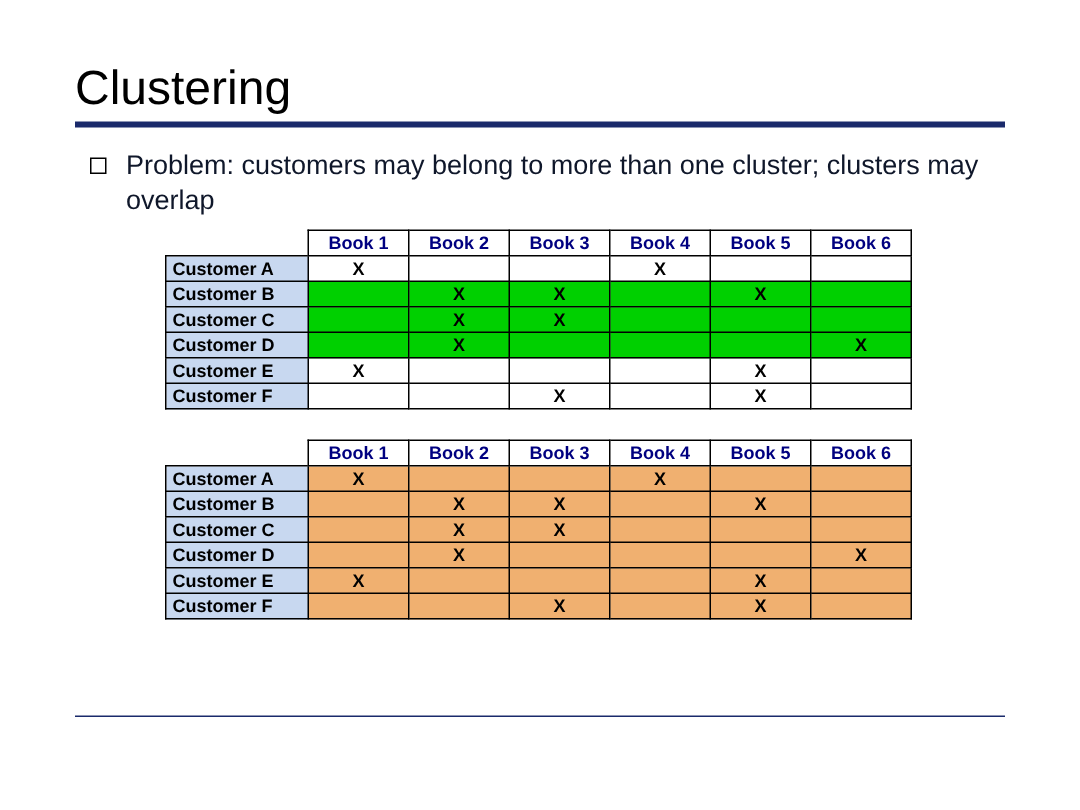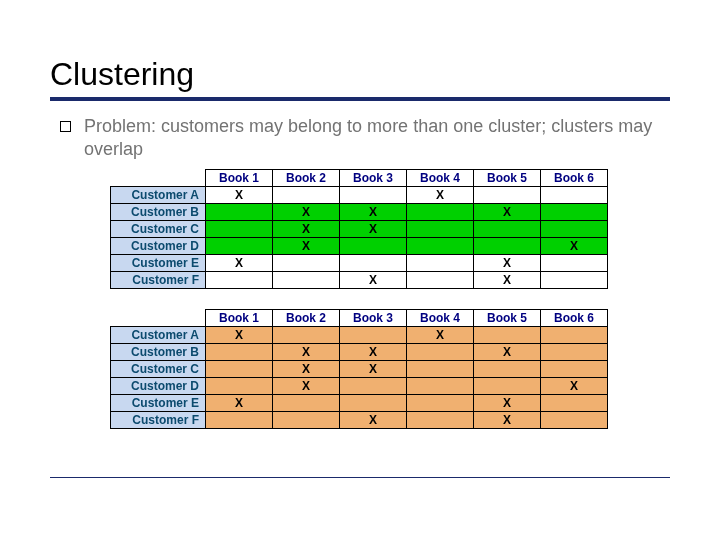--- a/index.html
+++ b/index.html
@@ -13,38 +13,38 @@
   }
   .slide {
     padding: 40px 50px 0 50px;
     position: relative;
     height: 500px;
   }
   .title {
     font-size: 32px;
     font-weight: normal;
     color: #000;
-    margin: 16px 0 4px 0;
+    margin: 0 0 4px 0;
   }
   .title-rule {
     border: none;
     border-top: 4px solid #1a2a6b;
     margin: 0 0 14px 0;
   }
   ul.bullets {
     list-style: none;
     padding: 0;
     margin: 0 0 8px 0;
   }
   ul.bullets li {
     position: relative;
     padding-left: 34px;
     font-size: 18px;
     line-height: 1.28;
-    color: #737373;
+    color: #0f172a;
     margin-bottom: 2px;
   }
   ul.bullets li::before {
     content: "";
     position: absolute;
     left: 10px;
     top: 6px;
     width: 9px;
     height: 9px;
     border: 1px solid #000;
@@ -54,23 +54,23 @@
     padding-left: 60px;
   }
   table.cluster {
     border-collapse: collapse;
     font-family: Liberation Sans, sans-serif;
     font-size: 12px;
     margin-bottom: 20px;
   }
   table.cluster th.rowhead {
     background: #c8d8f0;
-    color: #0c4a6e;
+    color: #000000;
     font-weight: bold;
-    text-align: right;
+    text-align: left;
     border: 1px solid #000;
     padding: 1px 6px 1px 4px;
     width: 84px;
   }
   table.cluster th.colhead {
     background: #fff;
     color: #000080;
     font-weight: bold;
     text-align: center;
     border: 1px solid #000;

